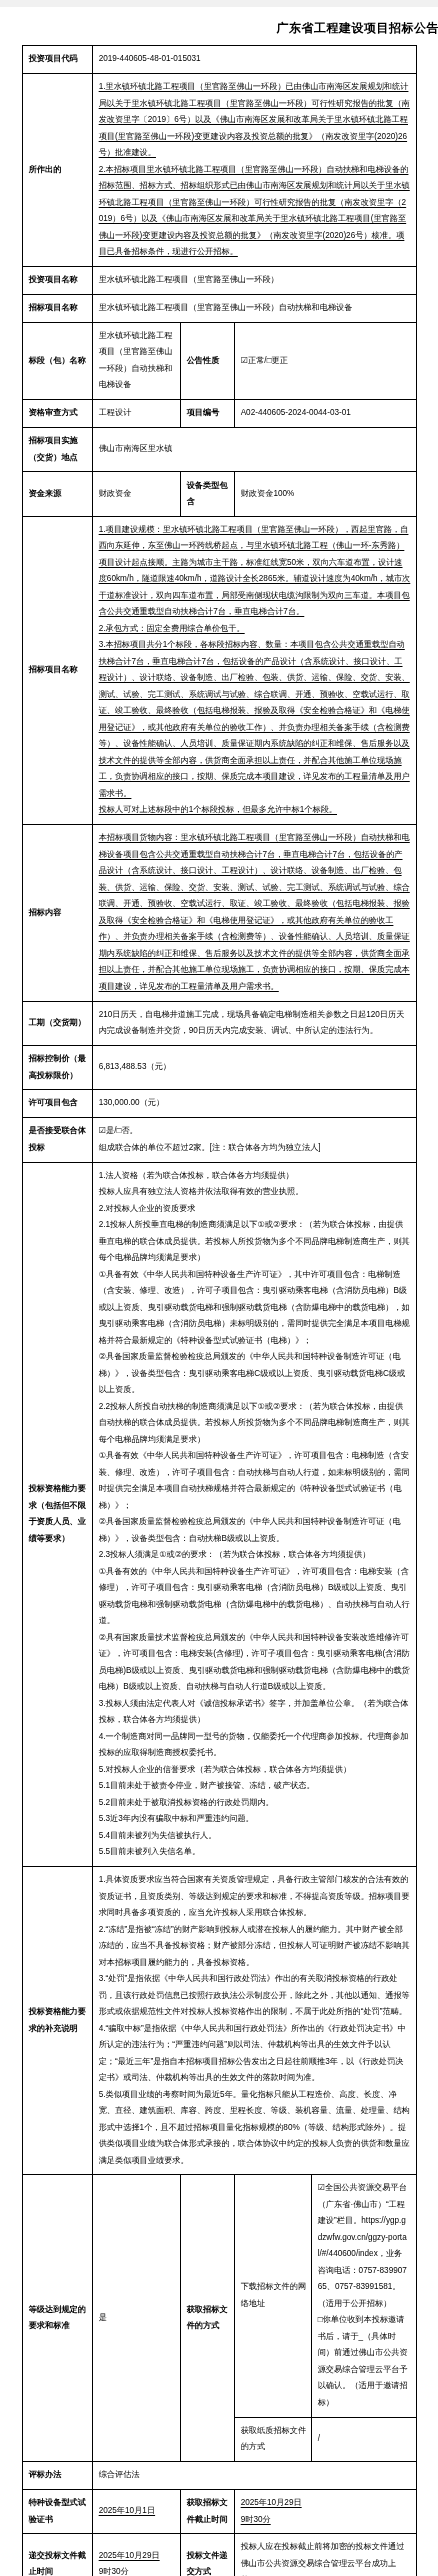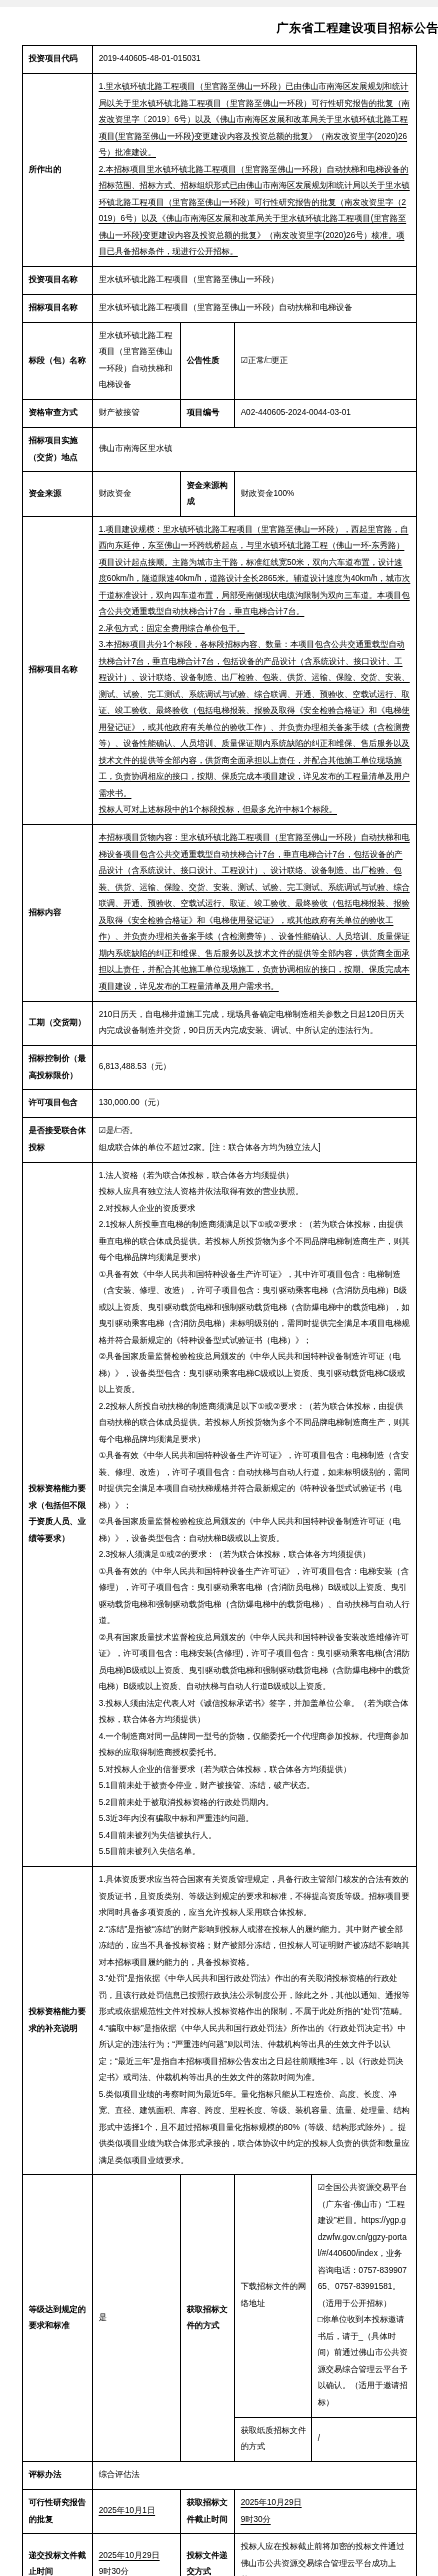--- a/index.html
+++ b/index.html
@@ -50,32 +50,32 @@
           <td colspan="4">里水镇环镇北路工程项目（里官路至佛山一环段）自动扶梯和电梯设备</td>
         </tr>
         <tr>
           <td class="lbl">标段（包）名称</td>
           <td class="c">里水镇环镇北路工程项目（里官路至佛山一环段）自动扶梯和电梯设备</td>
           <td class="lbl">公告性质</td>
           <td colspan="2" class="c">☑正常/□更正</td>
         </tr>
         <tr>
           <td class="lbl">资格审查方式</td>
-          <td class="c">财产被接管</td>
+          <td class="c">工程设计</td>
           <td class="lbl">项目编号</td>
           <td colspan="2" class="c">A02-440605-2024-0044-03-01</td>
         </tr>
         <tr>
           <td class="lbl">招标项目实施（交货）地点</td>
           <td colspan="4">佛山市南海区里水镇</td>
         </tr>
         <tr>
           <td class="lbl">资金来源</td>
           <td>财政资金</td>
-          <td class="lbl">资金来源构成</td>
+          <td class="lbl">设备类型包含</td>
           <td colspan="2">财政资金100%</td>
         </tr>
         <tr>
           <td class="lbl">招标项目名称</td>
           <td colspan="4" class="u">1.项目建设规模：里水镇环镇北路工程项目（里官路至佛山一环段），西起里官路，自西向东延伸，东至佛山一环跨线桥起点，与里水镇环镇北路工程（佛山一环-东秀路）项目设计起点接顺。主路为城市主干路，标准红线宽50米，双向六车道布置，设计速度60km/h，隧道限速40km/h，道路设计全长2865米。辅道设计速度为40km/h，城市次干道标准设计，双向四车道布置，局部受南侧现状电缆沟限制为双向三车道。本项目包含公共交通重载型自动扶梯合计7台，垂直电梯合计7台。
 2.承包方式：固定全费用综合单价包干。
 3.本招标项目共分1个标段，各标段招标内容、数量：本项目包含公共交通重载型自动扶梯合计7台，垂直电梯合计7台，包括设备的产品设计（含系统设计、接口设计、工程设计）、设计联络、设备制造、出厂检验、包装、供货、运输、保险、交货、安装、测试、试验、完工测试、系统调试与试验、综合联调、开通、预验收、空载试运行、取证、竣工验收、最终验收（包括电梯报装、报验及取得《安全检验合格证》和《电梯使用登记证》，或其他政府有关单位的验收工作）、并负责办理相关备案手续（含检测费等）、设备性能确认、人员培训、质量保证期内系统缺陷的纠正和维保、售后服务以及技术文件的提供等全部内容，供货商全面承担以上责任，并配合其他施工单位现场施工，负责协调相应的接口，按期、保质完成本项目建设，详见发布的工程量清单及用户需求书。
 投标人可对上述标段中的1个标段投标，但最多允许中标1个标段。</td>
         </tr>
         <tr>
@@ -140,21 +140,21 @@
         </tr>
         <tr>
           <td class="c">获取纸质招标文件的方式</td>
           <td class="c">/</td>
         </tr>
         <tr>
           <td class="lbl">评标办法</td>
           <td colspan="4">综合评估法</td>
         </tr>
         <tr>
-          <td class="lbl">可行性研究报告的批复</td>
+          <td class="lbl">特种设备型式试验证书</td>
           <td class="c u">2025年10月1日</td>
           <td class="lbl">获取招标文件截止时间</td>
           <td colspan="2" class="c u">2025年10月29日
 9时30分</td>
         </tr>
         <tr>
           <td class="lbl">递交投标文件截止时间</td>
           <td class="c u">2025年10月29日
 9时30分</td>
           <td class="lbl">投标文件递交方式</td>

